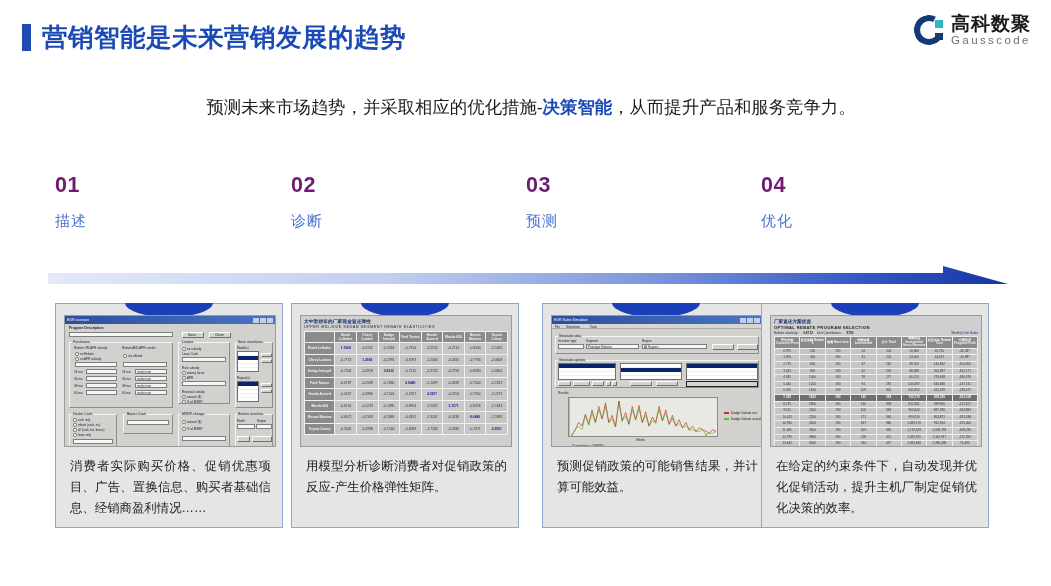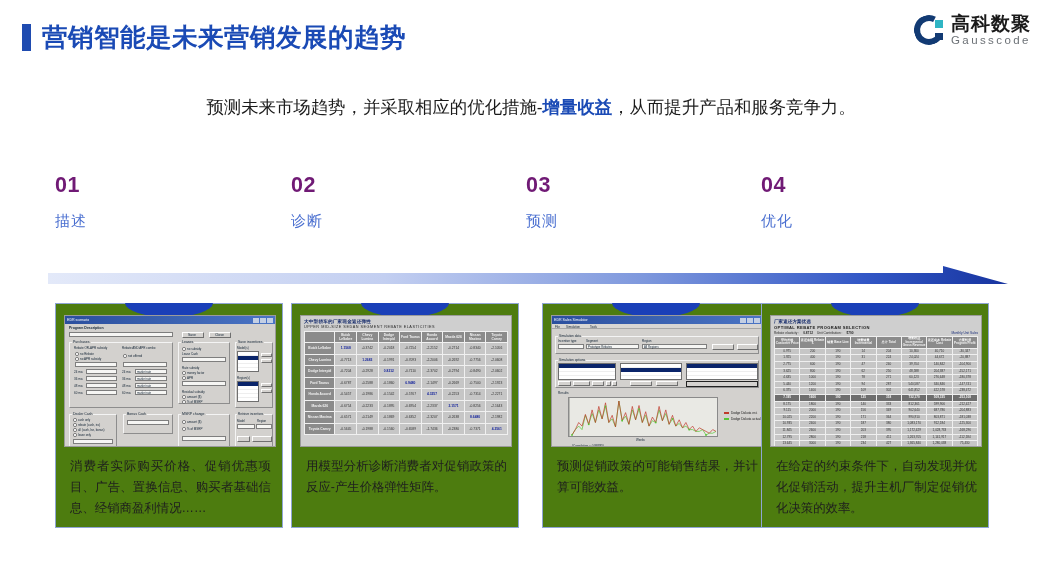--- a/index.html
+++ b/index.html
@@ -113,21 +113,21 @@
   }
 
   
   #cards-row { position: absolute; top: 303px; left: 0; width: 1051px; height: 260px; }
   .card {
     position: absolute;
     top: 0;
     width: 228px;
     height: 225px;
     border: 1px solid #8fa5d4;
-    background: #4d7c0f;
+    background: #e5e5e5;
   }
   .card-tab {
     position: absolute;
     top: -1px; left: 50%;
     transform: translateX(-50%);
     width: 88px; height: 14px;
     background: #1a3fb8;
     border-radius: 0 0 44px 44px / 0 0 14px 14px;
   }
   .card-screenshot {
@@ -264,21 +264,21 @@
     <div class="chip"></div>
     <div class="chip2"></div>
   </div>
   <div id="logo-text">
     <div id="logo-cn">高科数聚</div>
     <div id="logo-en">Gausscode</div>
   </div>
 </div>
 
 <div id="intro-paragraph">
-  <span class="line2"><span>预测未来市场趋势，并采取相应的优化措施-</span><span class="accent">增量收益</span><span>，从而提升产品和服务竞争力。</span></span>
+  <span class="line2"><span>预测未来市场趋势，并采取相应的优化措施-</span><span class="accent">决策智能</span><span>，从而提升产品和服务竞争力。</span></span>
 </div>
 
 <div id="steps-row">
   <div class="step-block" style="left:55px;">
     <div class="step-num">01</div>
     <div class="step-label">描述</div>
   </div>
   <div class="step-block" style="left:291px;">
     <div class="step-num">02</div>
     <div class="step-label">诊断</div>

